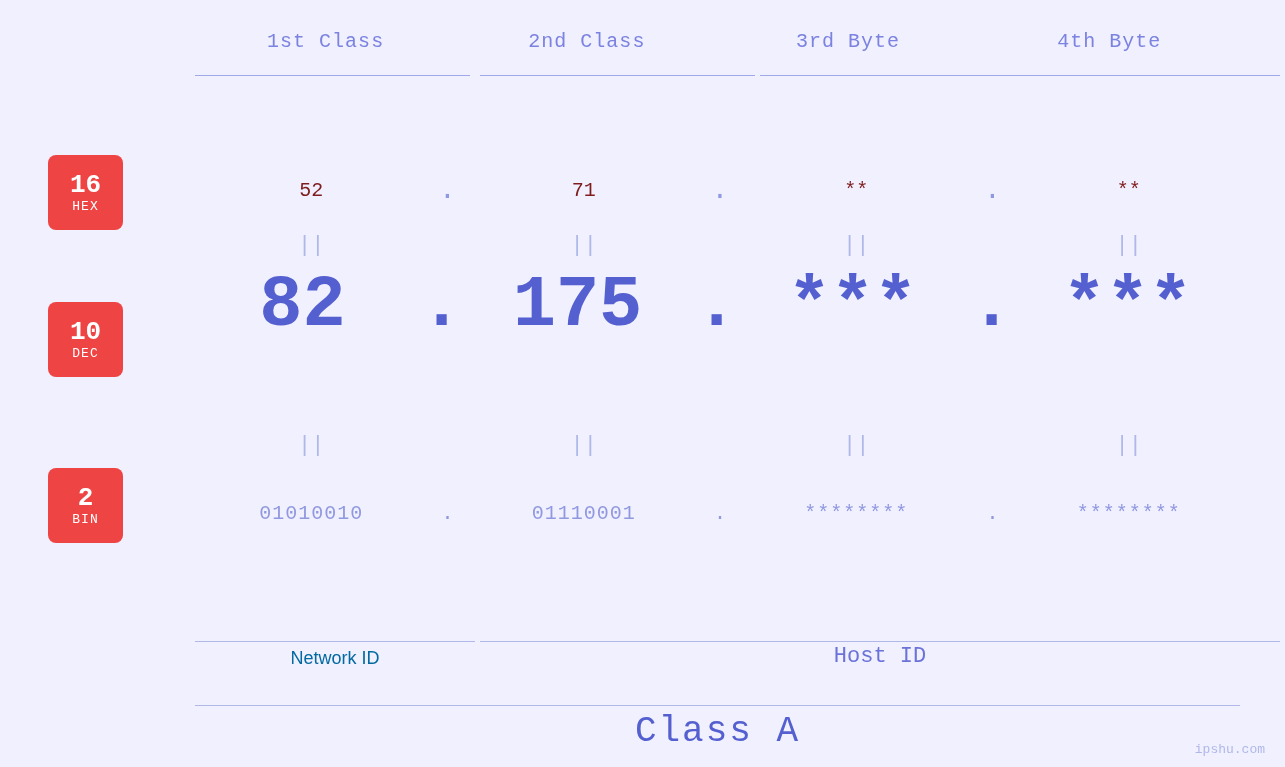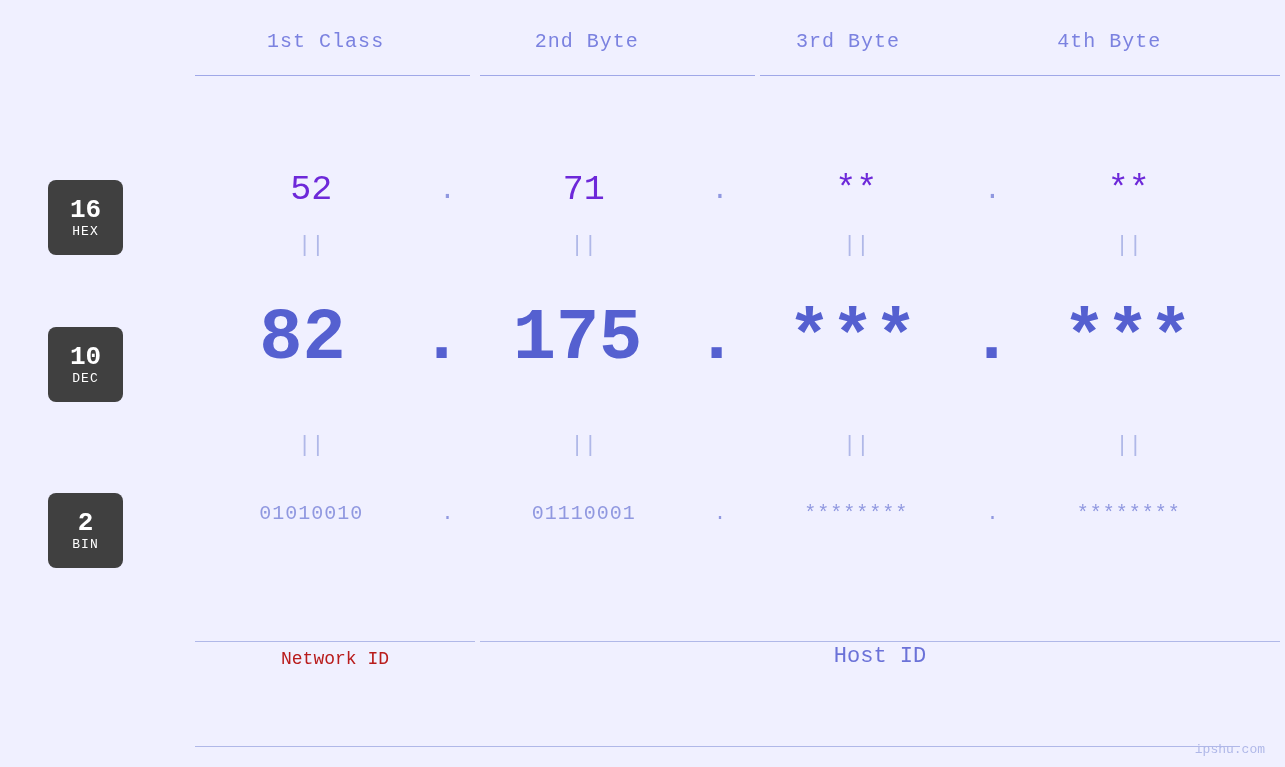--- a/index.html
+++ b/index.html
@@ -20,30 +20,29 @@
       position: relative;
       display: flex;
       flex-direction: column;
       align-items: flex-start;
     }
 
     
     .badge {
       width: 75px;
       height: 75px;
-      background: #404040;
+      background: #ef4444;
       border-radius: 8px;
       display: flex;
       flex-direction: column;
       align-items: center;
       justify-content: center;
       color: white;
       position: absolute;
       left: 48px;
-      margin-top: 25px;
     }
 
     .badge-number {
       font-size: 26px;
       font-weight: bold;
       line-height: 1.1;
     }
 
     .badge-label {
       font-size: 13px;
@@ -81,22 +80,22 @@
       position: absolute;
       top: 75px;
     }
 
     .bracket-col1 { left: 195px; width: 275px; }
     .bracket-col2 { left: 480px; width: 275px; }
     .bracket-col3 { left: 760px; width: 275px; }
     .bracket-col4 { left: 1035px; width: 245px; }
 
     .hex-val {
-      color: #6d28d9;
-      font-size: 35px;
+      color: #7f1d1d;
+      font-size: 20px;
       font-family: 'Courier New', Courier, monospace;
       width: 200px;
       text-align: center;
     }
 
     .dot-hex {
       color: #9098e0;
       font-size: 28px;
       font-family: 'Courier New', Courier, monospace;
     }
@@ -177,23 +176,23 @@
       width: 800px;
     }
 
     
     .network-id-label {
       position: absolute;
       bottom: 98px;
       left: 195px;
       width: 280px;
       text-align: center;
-      color: #b91c1c;
+      color: #0369a1;
       font-size: 18px;
-      font-family: Liberation Mono, monospace;
+      font-family: Liberation Sans, sans-serif;
     }
 
     .host-id-label {
       position: absolute;
       bottom: 98px;
       left: 480px;
       width: 800px;
       text-align: center;
       color: #6b72d8;
       font-size: 22px;
@@ -248,21 +247,21 @@
     <span class="badge-label">DEC</span>
   </div>
 
   <div class="badge badge-bin">
     <span class="badge-number">2</span>
     <span class="badge-label">BIN</span>
   </div>
 
   <div class="headers-row">
     <div class="col-header">1st Class</div>
-    <div class="col-header">2nd Byte</div>
+    <div class="col-header">2nd Class</div>
     <div class="col-header">3rd Byte</div>
     <div class="col-header">4th Byte</div>
   </div>
 
   <div class="bracket-line bracket-col1"></div>
   <div class="bracket-line bracket-col2"></div>
   <div class="bracket-line bracket-col3"></div>
   <div class="bracket-line bracket-col4"></div>
 
   <div style="position:absolute; top:155px; left:195px; right:40px; height:70px; display:flex; align-items:center;">
@@ -296,21 +295,21 @@
       <div class="v-cell"><span class="eq-sign">||</span></div>
       <div class="d-cell"></div>
       <div class="v-cell"><span class="eq-sign">||</span></div>
       <div class="d-cell"></div>
       <div class="v-cell"><span class="eq-sign">||</span></div>
       <div class="d-cell"></div>
       <div class="v-cell"><span class="eq-sign">||</span></div>
     </div>
   </div>
 
-  <div style="position:absolute; top:265px; left:185px; right:40px; height:115px; display:flex; align-items:flex-end;">
+  <div style="position:absolute; top:265px; left:185px; right:40px; height:115px; display:flex; align-items:flex-start;">
     <div class="values-with-dots">
       <div class="v-cell">
         <span class="dec-val">82</span>
       </div>
       <div class="d-cell">
         <span class="dot-dec">.</span>
       </div>
       <div class="v-cell">
         <span class="dec-val">175</span>
       </div>
@@ -370,17 +369,18 @@
   <div class="bottom-bracket-network"></div>
 
   <div class="bottom-bracket-host"></div>
 
   <div class="network-id-label">Network ID</div>
 
   <div class="host-id-label">Host ID</div>
 
   <div class="class-row">
     <div class="class-bracket-line"></div>
+    <div class="class-label">Class A</div>
   </div>
 
   <div class="watermark">ipshu.com</div>
 
 </div>
 
 </body></html>

